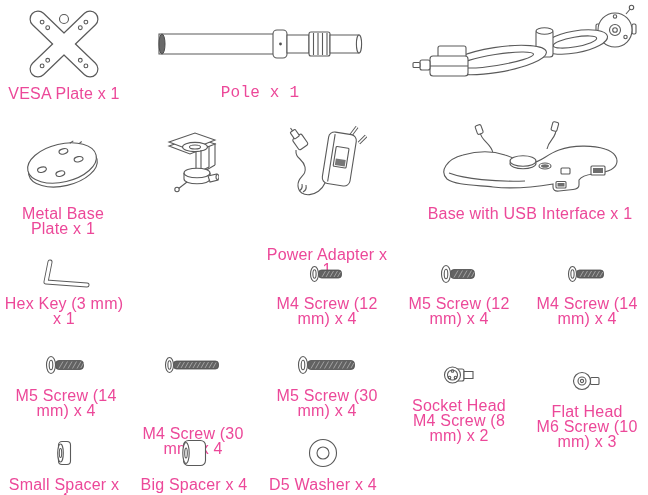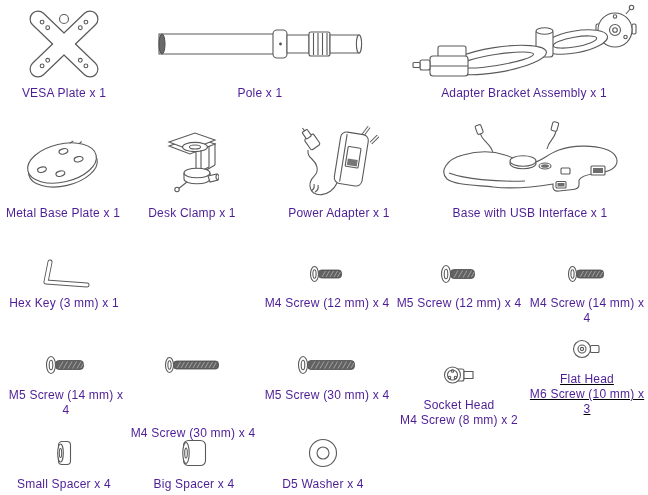--- a/index.html
+++ b/index.html
@@ -3,21 +3,21 @@
 <meta charset="utf-8">
 <style>
   html,body{margin:0;padding:0;background:#fff;}
   .sheet{
     position:relative;width:648px;height:495px;background:#ffffff;
     font-family:"Liberation Sans", sans-serif;overflow:hidden;
   }
   .cell{position:absolute;display:flex;flex-direction:column;align-items:center;}
   .art{display:flex;align-items:center;justify-content:center;width:100%;}
   .label{
-    font-size:12px;line-height:15px;color:#4c1d95;text-align:center;
+    font-size:16px;line-height:15px;color:#ec4899;text-align:center;
     white-space:pre-line;letter-spacing:.2px;width:100%;
   }
   svg{display:block;}
   svg *{vector-effect:non-scaling-stroke;}
   .ln{stroke:#5a5a5a;stroke-width:1.1;fill:#ffffff;}
   .lnn{stroke:#5a5a5a;stroke-width:1.1;fill:none;}
   .dk{fill:#626262;stroke:#4c4c4c;stroke-width:.8;}
   .hatch{stroke:#a8a8a8;stroke-width:.9;fill:none;}
 </style>
 </head>
@@ -41,21 +41,21 @@
           <circle cx="25.7" cy="55.3" r="1.9"></circle>
             <circle cx="20.1" cy="60.9" r="1.9"></circle>
           <circle cx="58.3" cy="55.3" r="1.9"></circle>
             <circle cx="63.9" cy="60.9" r="1.9"></circle>
         </g>
       </svg>
     </div>
     <div class="label">VESA Plate x 1</div>
   </div>
 
-  <div class="cell" style="left:138px;top:2px;width:244px;">
+  <div class="cell" style="left:138px;top:2px;width:244px;font-family:Liberation Mono, monospace;">
     <div class="art" style="height:84px;">
       <svg width="210" height="44" viewBox="0 0 210 44">
         <rect x="4" y="12" width="116" height="20" class="ln"></rect>
         <ellipse cx="7" cy="22" rx="3" ry="10" fill="#6a6a6a" stroke="#4c4c4c" stroke-width="1"></ellipse>
         <rect x="118" y="8" width="14" height="28" rx="4" class="ln"></rect>
         <circle cx="125.5" cy="22" r="1.4" fill="#4f4f4f"></circle>
         <rect x="132" y="13" width="22" height="18" class="ln"></rect>
         <rect x="154" y="10" width="21" height="24" rx="2" class="ln"></rect>
         <path d="M158.5,11 V33 M163,11 V33 M167.5,11 V33 M172,11 V33" class="lnn" stroke-width="1"></path>
         <rect x="175" y="13" width="29" height="18" class="ln"></rect>
@@ -88,21 +88,20 @@
           <ellipse cx="86" cy="56" rx="51" ry="12.5" class="ln"></ellipse>
           <ellipse cx="86" cy="56" rx="38" ry="5.5" class="ln"></ellipse>
         </g>
         <rect x="28" y="42" width="28" height="13" rx="2" class="ln"></rect>
         <rect x="20" y="52" width="38" height="20" rx="3" class="ln"></rect>
         <path d="M20,62 h38" class="lnn" stroke-width=".9"></path>
         <rect x="10" y="56" width="10" height="10" rx="2" class="ln"></rect>
         <rect x="3" y="58.5" width="7" height="5" rx="1" class="ln"></rect>
       </svg>
     </div>
-    <div class="label">Adapter Bracket Assembly x 1</div>
   </div>
 
   <div class="cell" style="left:4px;top:120px;width:118px;">
     <div class="art" style="height:86px;">
       <svg width="82" height="64" viewBox="0 0 82 64">
         <g transform="rotate(-13 40 32)">
           <ellipse cx="40" cy="36" rx="35" ry="19" class="ln"></ellipse>
           <ellipse cx="40" cy="32" rx="35" ry="19" class="ln"></ellipse>
           <ellipse cx="19" cy="34" rx="4.5" ry="2.6" class="ln"></ellipse>
           <ellipse cx="44" cy="21" rx="4.5" ry="2.6" class="ln"></ellipse>
@@ -125,24 +124,23 @@
         <path d="M50,13 V35 M44,16 V37 M50,35 L38,42 M44,37 L38,40" class="lnn"></path>
         <path d="M31,21 V40 M36,20 V40" class="lnn" stroke-width="1"></path>
         <path d="M19,43 v6 a13,4.8 0 0 0 26,0 v-6" class="ln"></path>
         <ellipse cx="32" cy="43" rx="13" ry="4.8" class="ln"></ellipse>
         <polygon points="43,46 52,44 53,50 45,52" class="ln"></polygon>
         <ellipse cx="52.5" cy="47" rx="1.5" ry="2.5" class="ln"></ellipse>
         <path d="M22,52 l-9,7" class="lnn" stroke-width="1.3"></path>
         <circle cx="12" cy="59.5" r="2.2" class="ln"></circle>
       </svg>
     </div>
-    <div class="label">Desk Clamp x 1</div>
-  </div>
-
-  <div class="cell" style="left:274px;top:120px;width:130px;">
+  </div>
+
+  <div class="cell" style="left:262px;top:120px;width:130px;gap:41px;">
     <div class="art" style="height:86px;">
       <svg width="80" height="80" viewBox="0 0 80 80">
         <path d="M38,60 C32,74 12,76 11,63 C10,53 20,54 18,44 C16,35 8,36 9,27" class="lnn" stroke-width="1.4"></path>
         <path d="M12,68 q4,-2 3,-7 M16,69 q4,-2 3,-7" class="lnn" stroke-width="1"></path>
         <g transform="rotate(-35 12 18)">
           <rect x="7" y="13" width="11" height="13" rx="2" class="ln"></rect>
           <rect x="9.5" y="6" width="6" height="8" rx="1" class="ln"></rect>
           <path d="M12.5,6 v-3.5" class="lnn" stroke-width="1.5"></path>
         </g>
         <path d="M64,12 L70,4" stroke="#5a5a5a" stroke-width="3.4" fill="none"></path>
@@ -279,21 +277,21 @@
         <circle cx="10.5" cy="12" r="5" class="lnn" stroke-width="1"></circle>
         <circle cx="10.5" cy="8" r="1.3" class="lnn" stroke-width=".9"></circle>
         <circle cx="7.5" cy="14.5" r="1.3" class="lnn" stroke-width=".9"></circle>
         <circle cx="13.5" cy="14.5" r="1.3" class="lnn" stroke-width=".9"></circle>
       </svg>
     </div>
     <div class="label">Socket Head
 M4 Screw (8 mm) x 2</div>
   </div>
 
-  <div class="cell" style="left:526px;top:326px;width:122px;text-decoration:underline;">
+  <div class="cell" style="left:526px;top:358px;width:122px;">
     <div class="art" style="height:46px;">
       <svg width="30" height="24" viewBox="0 0 30 24">
         <rect x="18.5" y="8.5" width="8.5" height="7" rx="1" class="ln"></rect>
         <circle cx="10" cy="12" r="8.5" class="ln"></circle>
         <circle cx="10" cy="12" r="4" class="lnn" stroke-width="1"></circle>
         <circle cx="10" cy="12" r="1.6" class="lnn" stroke-width=".9"></circle>
       </svg>
     </div>
     <div class="label">Flat Head
 M6 Screw (10 mm) x 3</div>

